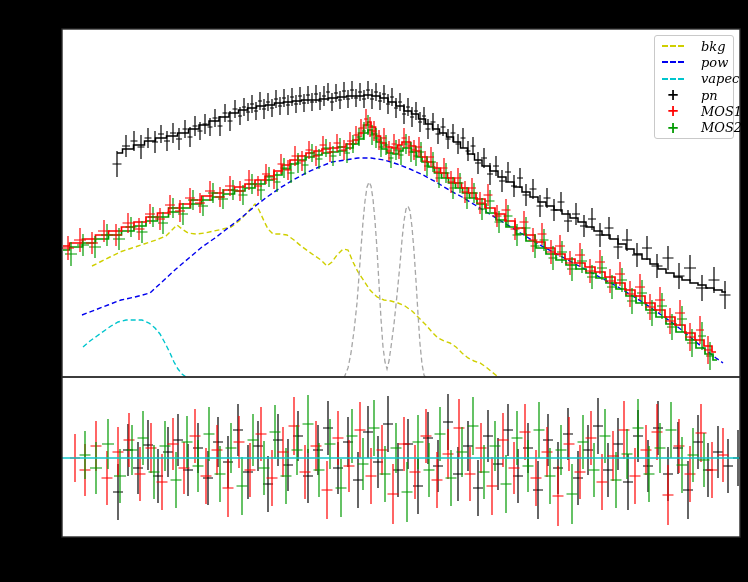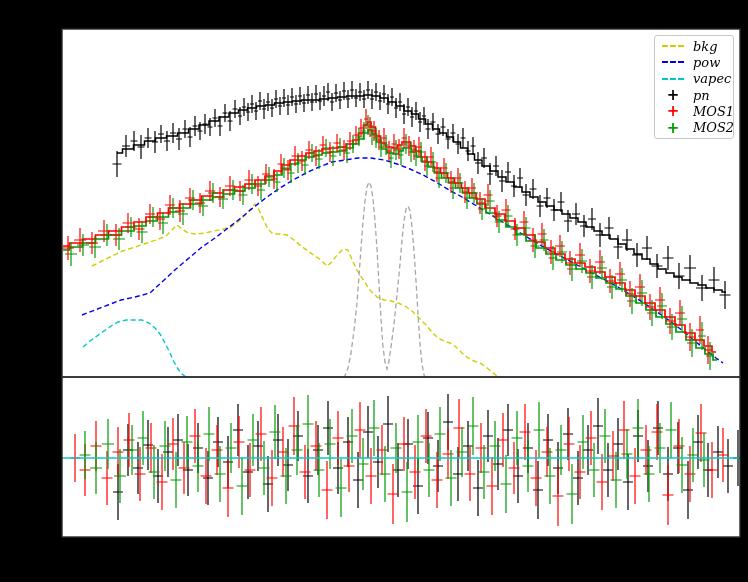--- a/index.html
+++ b/index.html
@@ -5,21 +5,21 @@
 <style>
   html,body{margin:0;padding:0;background:#000;}
   #canvas{position:relative;width:748px;height:582px;background:#000;overflow:hidden;}
   #plot{position:absolute;left:0;top:0;}
   #legend{
     position:absolute;left:654px;top:35px;width:80px;height:104px;
     background:#ffffff;border:1px solid #c9c9c9;border-radius:3px;
     display:flex;flex-direction:column;justify-content:space-around;
     padding:2px 0 2px 6px;box-sizing:border-box;
   }
-  .legend-row{display:flex;align-items:center;height:16px;}
+  .legend-row{display:flex;align-items:center;height:16px;gap:8px;}
   .legend-swatch{width:24px;display:flex;justify-content:center;align-items:center;flex:0 0 24px;}
   .swatch-dash{width:22px;height:0;border-top:2px dashed #000;}
   .swatch-plus{font-family:"DejaVu Sans",sans-serif;font-size:15px;font-weight:600;line-height:14px;}
   .legend-label{
     font-family:"DejaVu Serif", serif;font-style:italic;
     font-size:13px;color:#000;margin-left:8px;white-space:nowrap;
   }
 </style>
 </head>
 <body>

